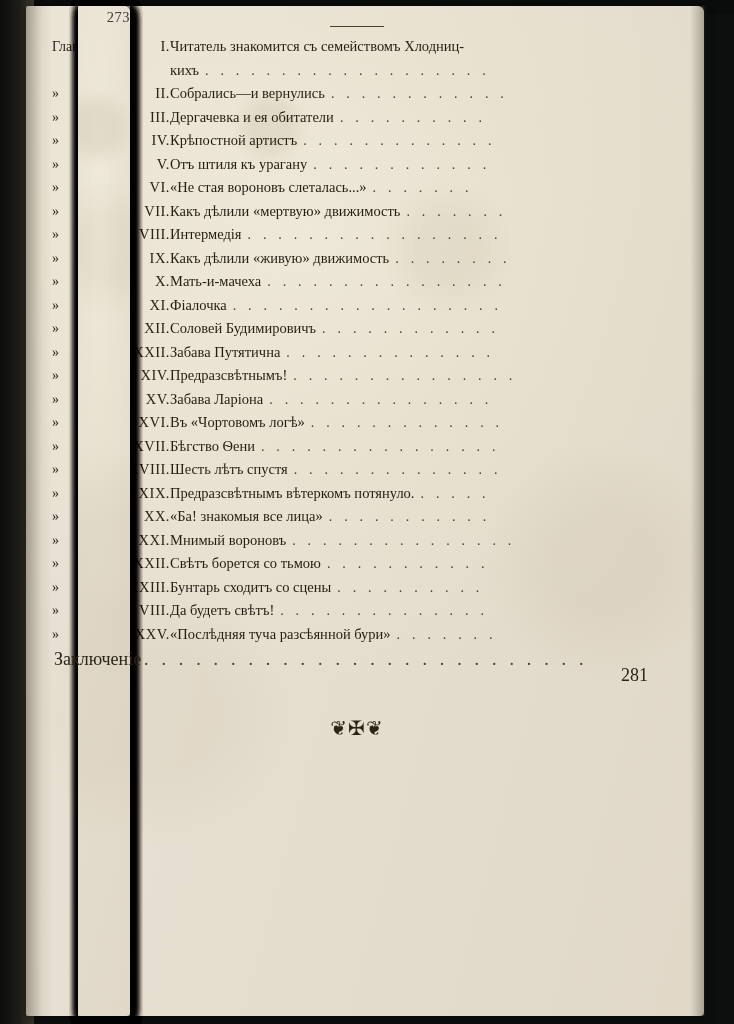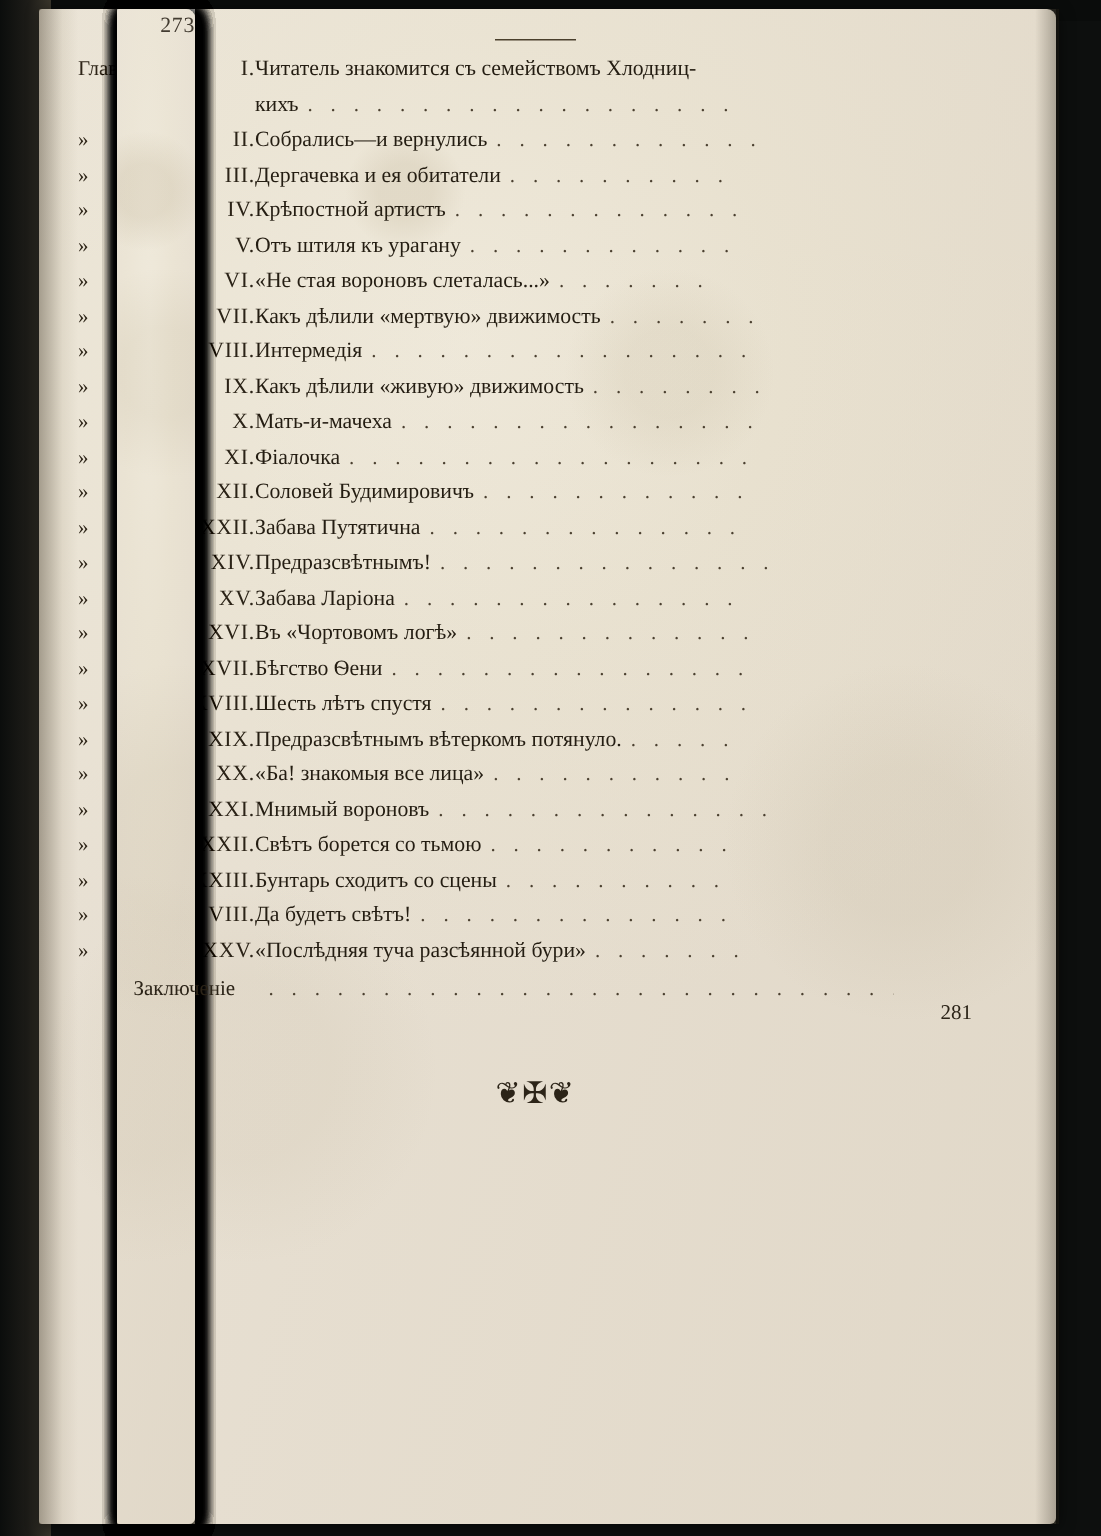--- a/index.html
+++ b/index.html
@@ -148,25 +148,24 @@
     color: #4b4030;
     font-size: 14px;
     vertical-align: bottom;
     margin-left: 6px;
   }
   .cont-line td.txt {
     padding-left: 0;
   }
   .closing {
     margin-top: 2px;
-    font-size: 14px;
+    font-size: 18px;
     line-height: 23.5px;
     position: relative;
     height: 24px;
-    margin-left: 35px;
   }
   .closing .word {
     position: absolute;
     left: 2px;
     top: 0;
   }
   .closing .lead {
     position: absolute;
     left: 92px;
     top: 0;

